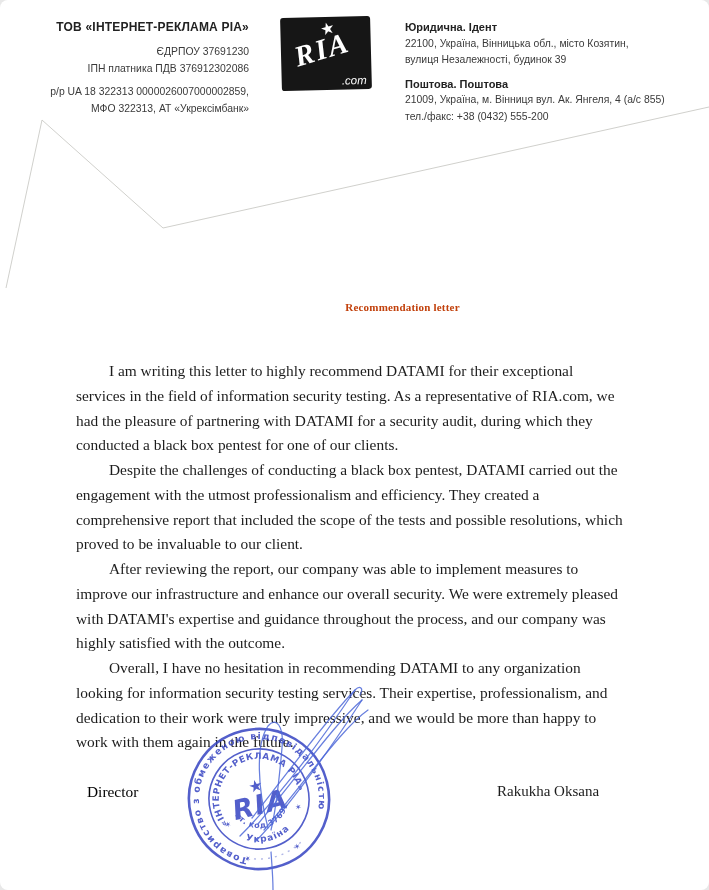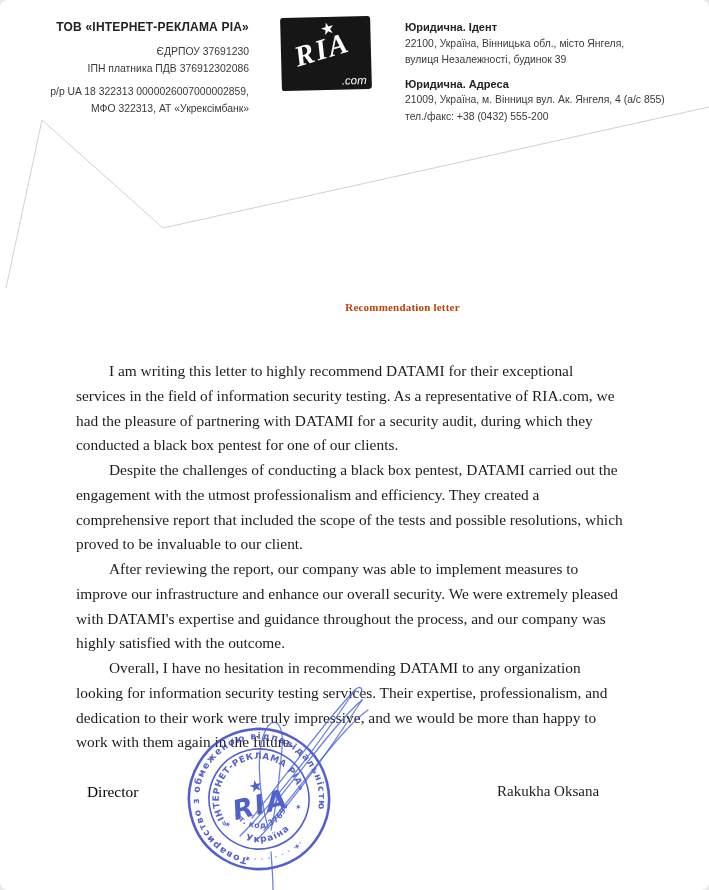--- a/index.html
+++ b/index.html
@@ -77,24 +77,24 @@
   </div>
 
   <div class="logo">
     <span class="logo-star">★</span>
     <span class="logo-text">RIA</span>
     <span class="logo-com">.com</span>
   </div>
 
   <div class="hdr-right">
     <div class="addr-label">Юридична. Ідент</div>
-    <div>22100, Україна, Вінницька обл., місто Янгеля,</div>
+    <div>22100, Україна, Вінницька обл., місто Козятин,</div>
     <div>вулиця Незалежності, будинок 39</div>
     <div class="addr-gap"></div>
-    <div class="addr-label">Юридична. Адреса</div>
+    <div class="addr-label">Поштова. Поштова</div>
     <div>21009, Україна, м. Вінниця вул. Ак. Янгеля, 4 (а/с 855)</div>
     <div>тел./факс: +38 (0432) 555-200</div>
   </div>
 
   <h1 class="title">Recommendation letter</h1>
 
   <div class="body-text">
     <p>I am writing this letter to highly recommend DATAMI for their exceptional services in the field of information security testing. As a representative of RIA.com, we had the pleasure of partnering with DATAMI for a security audit, during which they conducted a black box pentest for one of our clients.</p>
     <p>Despite the challenges of conducting a black box pentest, DATAMI carried out the engagement with the utmost professionalism and efficiency. They created a comprehensive report that included the scope of the tests and possible resolutions, which proved to be invaluable to our client.</p>
     <p>After reviewing the report, our company was able to implement measures to improve our infrastructure and enhance our overall security. We were extremely pleased with DATAMI's expertise and guidance throughout the process, and our company was highly satisfied with the outcome.</p>

